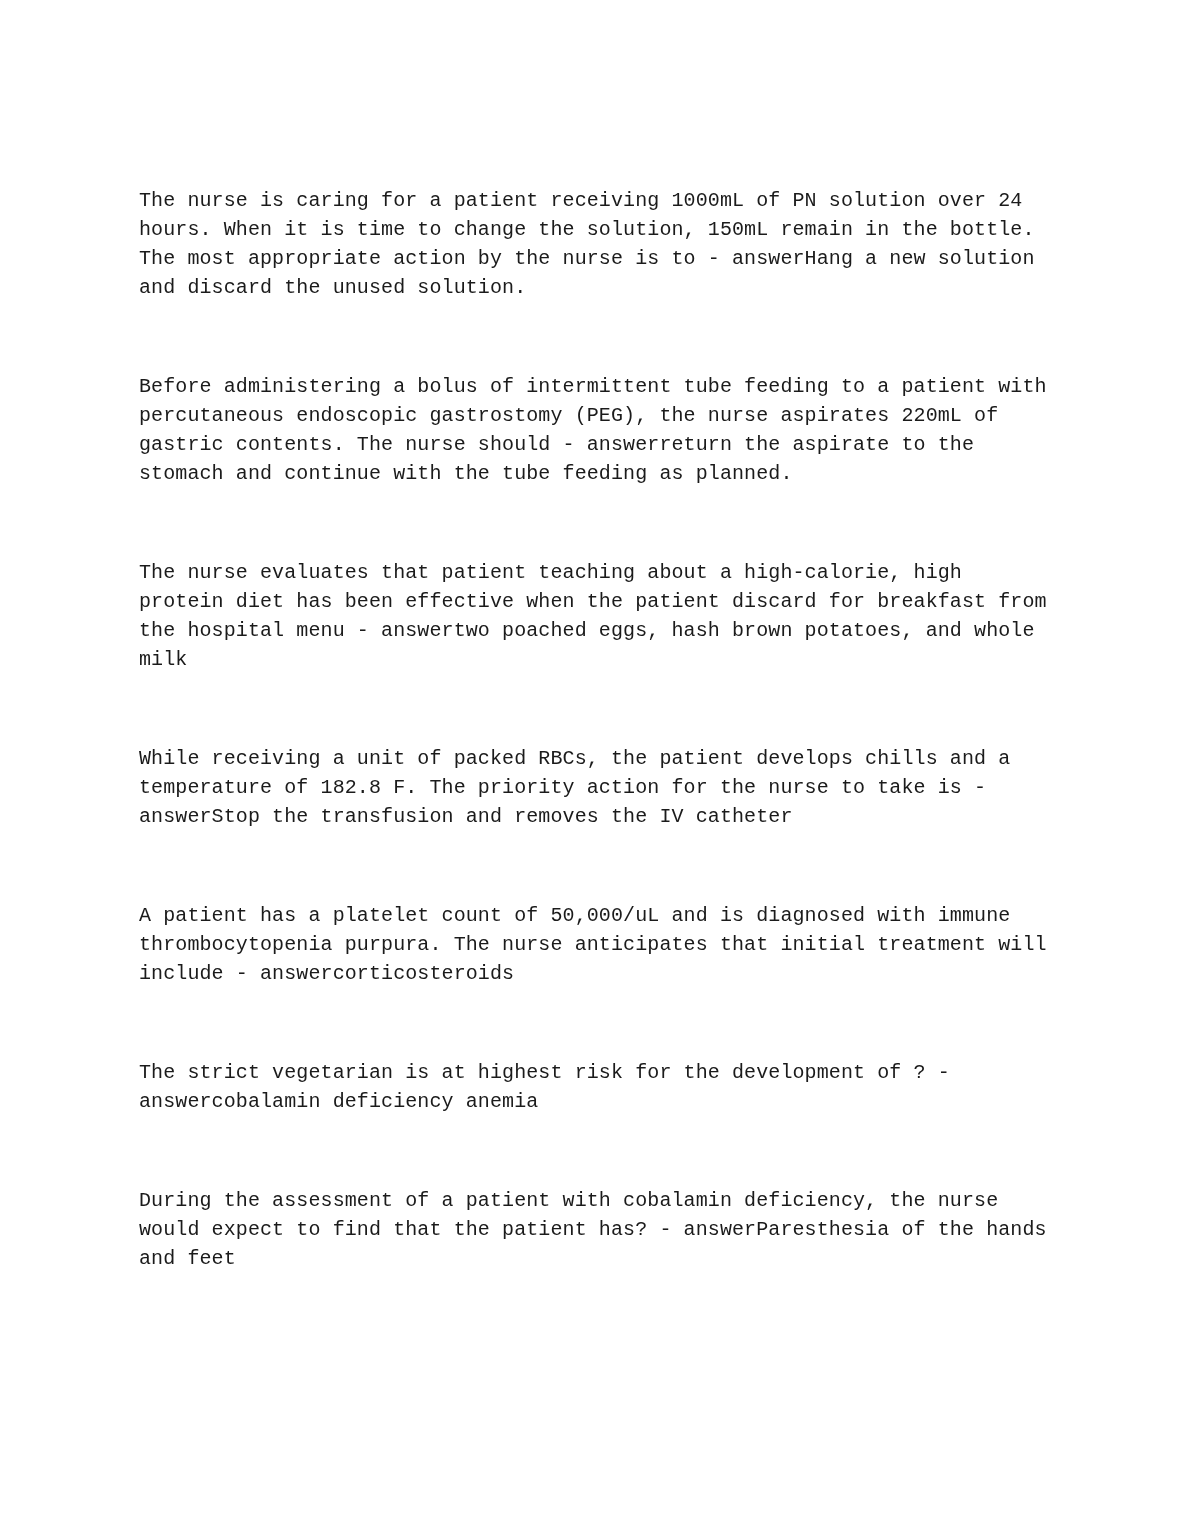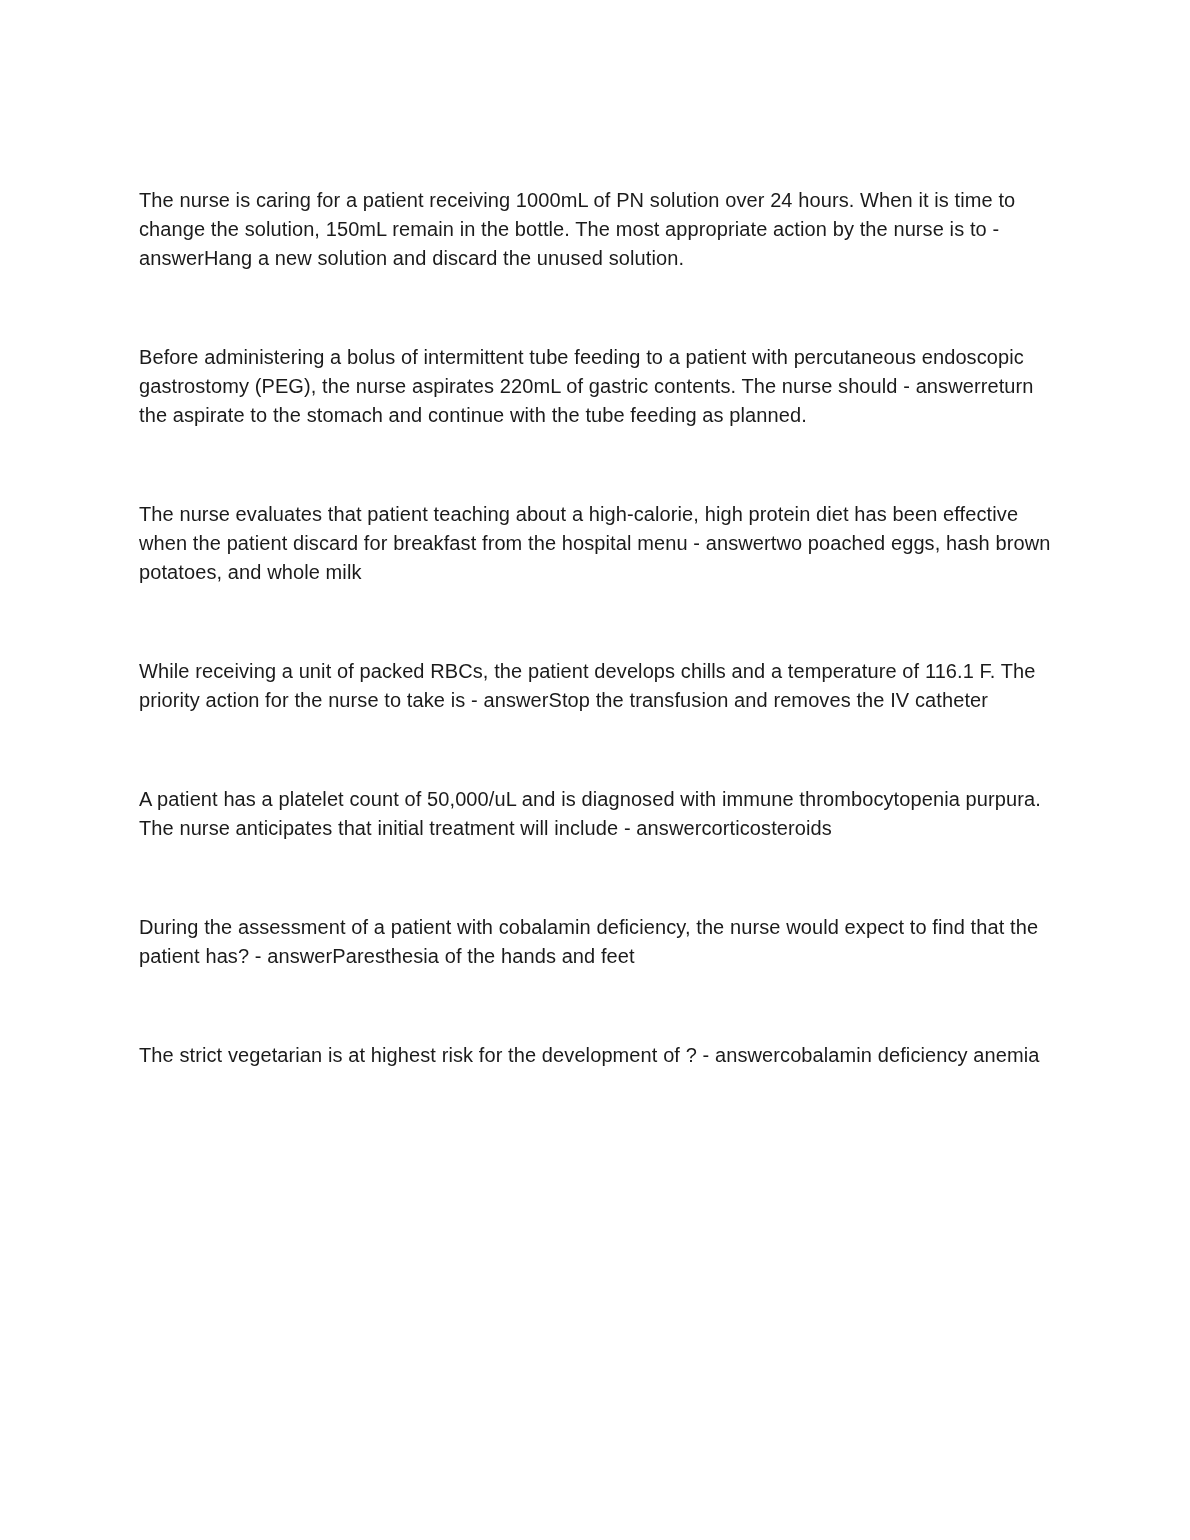--- a/index.html
+++ b/index.html
@@ -6,38 +6,38 @@
     margin: 0;
     padding: 0;
     background: #ffffff;
   }
   .page {
     width: 1190px;
     min-height: 1540px;
     background: #ffffff;
     box-sizing: border-box;
     padding: 186px 138px 60px 139px;
-    font-family: Liberation Sans, sans-serif;
+    font-family: Liberation Mono, monospace;
     color: #1b1b1b;
   }
   .para {
     font-size: 20px;
     line-height: 29px;
     margin: 0 0 70px 0;
     text-align: left;
     letter-spacing: 0.1px;
   }
   .para:last-child {
     margin-bottom: 0;
   }
 </style>
 </head>
 <body>
 
 <main class="page">
   <p class="para">The nurse is caring for a patient receiving 1000mL of PN solution over 24 hours. When it is time to change the solution, 150mL remain in the bottle. The most appropriate action by the nurse is to - answerHang a new solution and discard the unused solution.</p>
   <p class="para">Before administering a bolus of intermittent tube feeding to a patient with percutaneous endoscopic gastrostomy (PEG), the nurse aspirates 220mL of gastric contents. The nurse should - answerreturn the aspirate to the stomach and continue with the tube feeding as planned.</p>
   <p class="para">The nurse evaluates that patient teaching about a high-calorie, high protein diet has been effective when the patient discard for breakfast from the hospital menu - answertwo poached eggs, hash brown potatoes, and whole milk</p>
-  <p class="para">While receiving a unit of packed RBCs, the patient develops chills and a temperature of 116.1 F. The priority action for the nurse to take is - answerStop the transfusion and removes the IV catheter</p>
+  <p class="para">While receiving a unit of packed RBCs, the patient develops chills and a temperature of 182.8 F. The priority action for the nurse to take is - answerStop the transfusion and removes the IV catheter</p>
   <p class="para">A patient has a platelet count of 50,000/uL and is diagnosed with immune thrombocytopenia purpura. The nurse anticipates that initial treatment will include - answercorticosteroids</p>
+  <p class="para">The strict vegetarian is at highest risk for the development of ? - answercobalamin deficiency anemia</p>
   <p class="para">During the assessment of a patient with cobalamin deficiency, the nurse would expect to find that the patient has? - answerParesthesia of the hands and feet</p>
-  <p class="para">The strict vegetarian is at highest risk for the development of ? - answercobalamin deficiency anemia</p>
 </main>
 
 </body></html>

